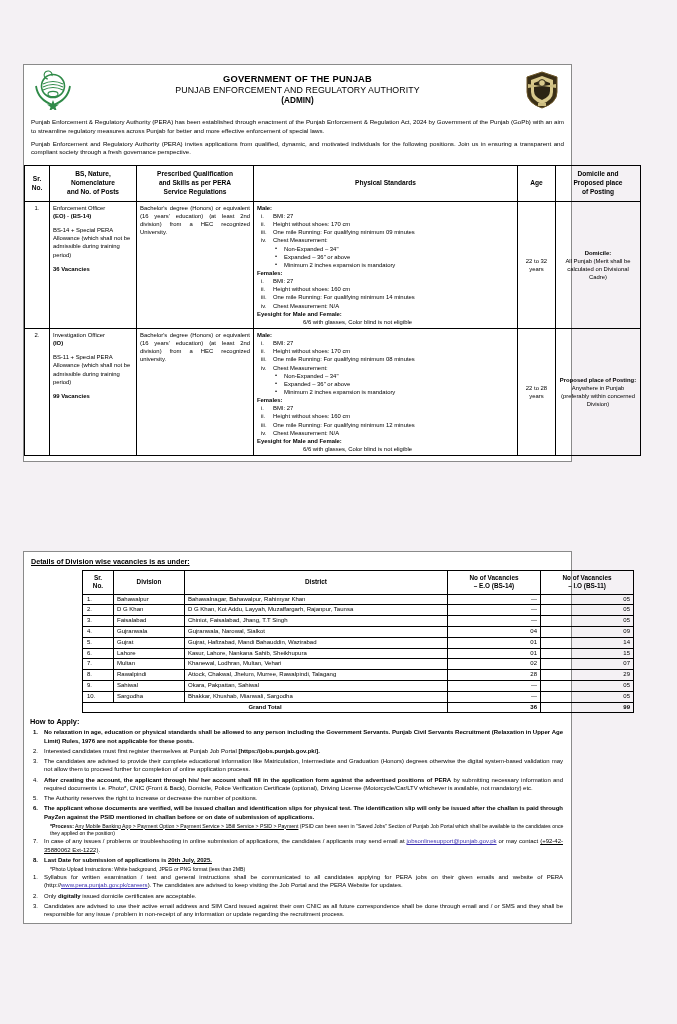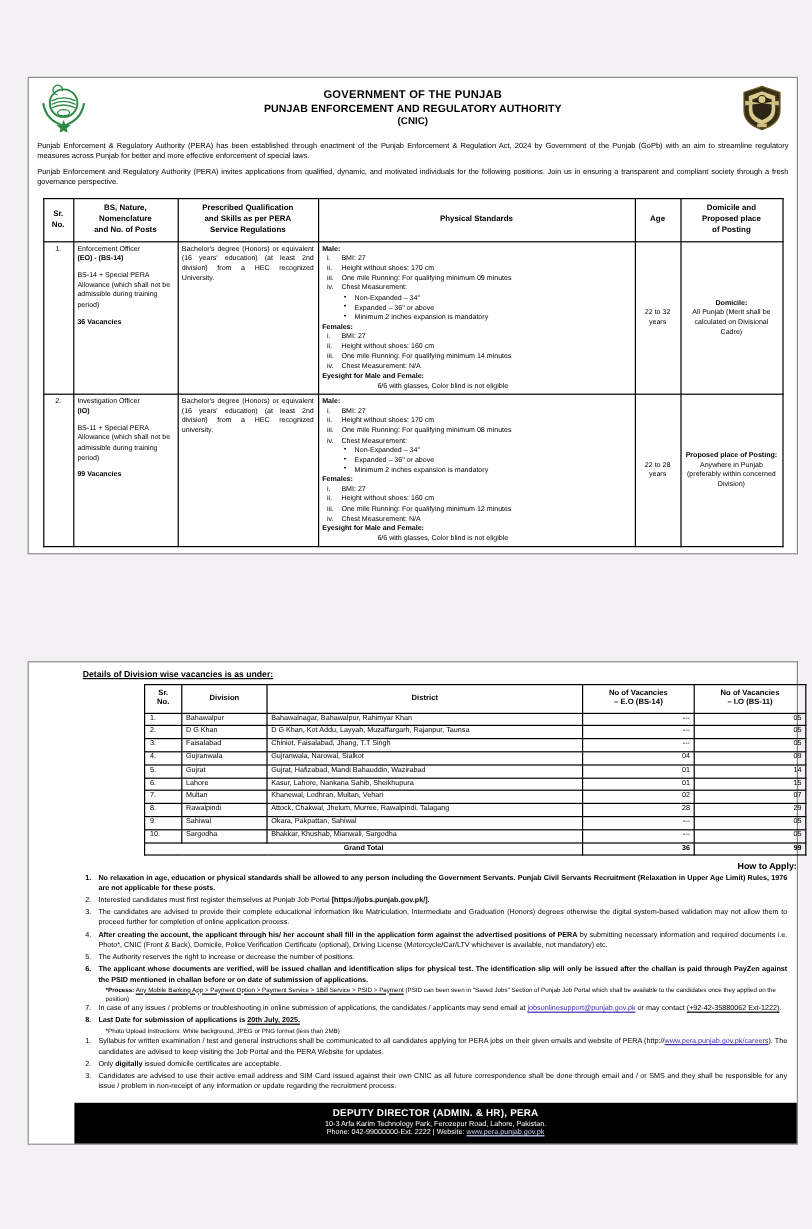--- a/index.html
+++ b/index.html
@@ -7,33 +7,33 @@
     width:677px;height:1024px;
     background:#f2eff2;
     font-family:"Liberation Sans", sans-serif;
     color:#000;
     overflow:hidden;
   }
   .page{position:relative;width:677px;height:1024px;background:#f4f1f4;}
 
   
   .sheet{
-    position:absolute;left:23px;width:642px;
+    position:absolute;left:23px;width:549px;
     background:#fff;
     border:1px solid #8a8a8a;
     box-sizing:border-box;
   }
   #sheet-top{top:64px;}
-  #sheet-bottom{top:551px;padding-left:38px;}
+  #sheet-bottom{top:551px;}
 
   
   .hdr{display:flex;align-items:center;padding:4px 6px 2px 6px;}
   .hdr-mid{flex:1;text-align:center;line-height:1.22;}
   .hdr-l1{font-size:9.3px;font-weight:bold;letter-spacing:.2px;}
-  .hdr-l2{font-size:8.8px;font-weight:bold;letter-spacing:.1px;}
+  .hdr-l2{font-size:8.8px;font-weight:normal;letter-spacing:.1px;}
   .hdr-l3{font-size:8.2px;font-weight:bold;}
   .logo{width:46px;height:42px;flex:0 0 46px;display:flex;align-items:center;justify-content:center;}
   .logo svg{display:block;}
 
   .career{
     background:#2b2b2b;color:#fff;text-align:center;
     font-size:12.4px;font-weight:bold;letter-spacing:.6px;
     padding:3px 0 4px 0;
   }
 
@@ -72,21 +72,21 @@
   .d-sr{width:26px;text-align:center;}
   .d-div{width:66px;}
   .d-dist{width:auto;}
   .d-eo{width:88px;text-align:right;}
   .d-io{width:88px;text-align:right;}
   .dtbl td.d-sr{text-align:left;padding-left:4px;}
   .gt{font-weight:bold;text-align:center;}
   .dtbl tr.total td{font-weight:bold;}
 
   
-  .sec-h{font-size:7.4px;font-weight:bold;padding:4px 0 2px 6px;text-align:right;}
+  .sec-h{font-size:7.4px;font-weight:bold;padding:4px 0 2px 6px;}
   ol.numl{margin:0;padding:0;list-style:none;}
   ol.numl>li{display:flex;font-size:6px;line-height:1.42;margin-bottom:1.5px;padding-right:8px;}
   ol.numl>li .n{width:20px;flex:0 0 20px;text-align:right;padding-right:6px;box-sizing:border-box;}
   ol.numl>li .t{flex:1;text-align:justify;}
   .strong{font-weight:bold;}
   .lnk{color:#3a2fb0;text-decoration:underline;}
   .lnk-d{text-decoration:underline;}
   .note{font-size:5.4px;line-height:1.4;margin-top:1px;}
   .tiny{font-size:5.2px;line-height:1.4;padding-left:26px;}
   .imp-wrap{padding-bottom:3px;}
@@ -116,21 +116,21 @@
           <path d="M17 9 a4 4 0 1 1 4 -3" fill="none" stroke="#2f8a48" stroke-width="1.1"></path>
           <ellipse cx="22" cy="24" rx="5" ry="2.6" fill="none" stroke="#2f8a48" stroke-width="1.1"></ellipse>
           <path d="M5 16 q2 14 17 19" fill="none" stroke="#2f8a48" stroke-width="1.8"></path>
           <path d="M39 16 q-2 14 -17 19" fill="none" stroke="#2f8a48" stroke-width="1.8"></path>
           <path d="M22 30 l1.6 4.2 4.4 .2 -3.5 2.7 1.3 4.3 -3.8-2.6 -3.8 2.6 1.3-4.3 -3.5-2.7 4.4-.2z" fill="#2f8a48"></path>
         </svg>
       </div>
       <div class="hdr-mid">
         <div class="hdr-l1">GOVERNMENT OF THE PUNJAB</div>
         <div class="hdr-l2">PUNJAB ENFORCEMENT AND REGULATORY AUTHORITY</div>
-        <div class="hdr-l3">(CNIC)</div>
+        <div class="hdr-l3">(ADMIN)</div>
       </div>
       <div class="logo">
         <svg width="40" height="40" viewBox="0 0 40 40">
           <path d="M20 2 L35 7 V22 Q35 33 20 38 Q5 33 5 22 V7 Z" fill="#3a2f17" stroke="#6b5526" stroke-width="1"></path>
           <path d="M20 6 L31 10 V22 Q31 30 20 34 Q9 30 9 22 V10 Z" fill="#d9c98c"></path>
           <path d="M20 10 L28 13 V21 Q28 27 20 30 Q12 27 12 21 V13 Z" fill="#2c2414"></path>
           <circle cx="20" cy="13" r="3.4" fill="#d9c98c" stroke="#2c2414" stroke-width="1"></circle>
           <path d="M6 14 L19 16 L6 18 Z" fill="#cdbd80"></path>
           <path d="M34 14 L21 16 L34 18 Z" fill="#cdbd80"></path>
           <rect x="16" y="33" width="8" height="3" fill="#cdbd80"></rect>
@@ -450,20 +450,15 @@
           <span class="n">2.</span>
           <span class="t"><span>Only </span><span class="strong">digitally</span><span> issued domicile certificates are acceptable.</span></span>
         </li>
         <li>
           <span class="n">3.</span>
           <span class="t">Candidates are advised to use their active email address and SIM Card issued against their own CNIC as all future correspondence shall be done through email and / or SMS and they shall be responsible for any issue / problem in non-receipt of any information or update regarding the recruitment process.</span>
         </li>
       </ol>
     </div>
 
-    <div class="footer">
-      <div class="f1">DEPUTY DIRECTOR (ADMIN. &amp; HR), PERA</div>
-      <div class="f2">10-3 Arfa Karim Technology Park, Ferozepur Road, Lahore, Pakistan.</div>
-      <div class="f3"><span>Phone: 042-99000000-Ext. 2222 | Website: </span><span class="lnk">www.pera.punjab.gov.pk</span></div>
-    </div>
   </div>
 
 </div>
 
 </body></html>

